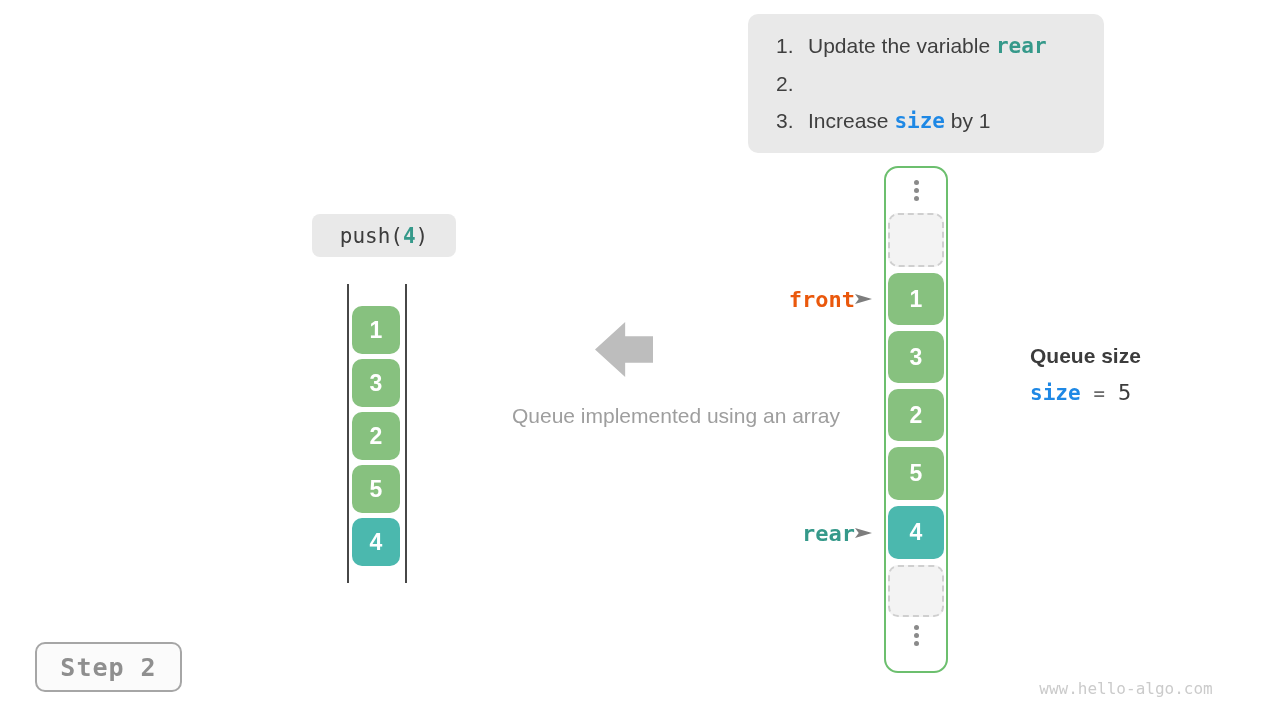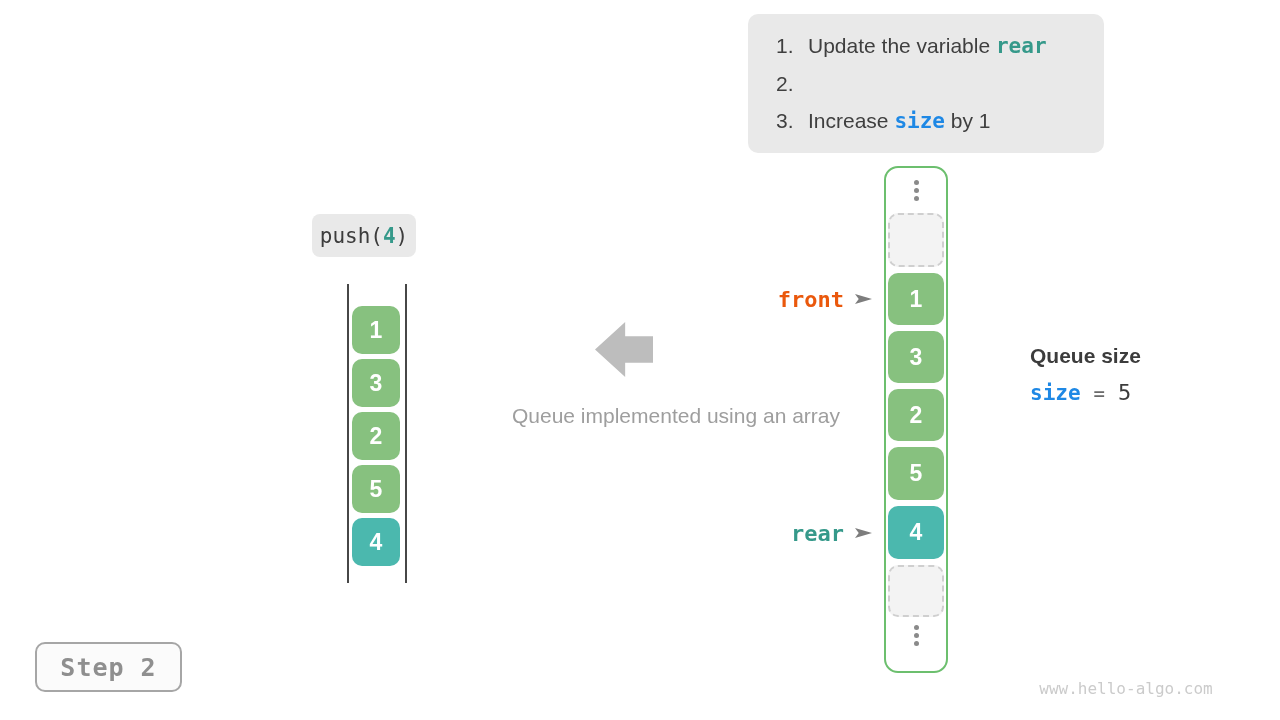--- a/index.html
+++ b/index.html
@@ -11,21 +11,21 @@
   .orange { color:#ea580c; }
 
   
   .instr { position:absolute; left:748px; top:14px; width:356px; height:139px;
            background:#e9e9e9; border-radius:10px; padding:13px 0 0 28px; }
   .instr-line { display:flex; font-size:21px; color:#3f3f3f; line-height:37px; }
   .instr-line .num { width:32px; flex:0 0 32px; }
   .instr-line .code { font-family:"DejaVu Sans Mono", monospace; font-weight:bold; font-size:21px; }
 
   
-  .push-tag { position:absolute; left:312px; top:214px; width:104px; height:43px;
+  .push-tag { position:absolute; left:312px; top:214px; width:144px; height:43px;
               background:#e9e9e9; border-radius:8px; display:flex; align-items:center; justify-content:center;
               font-family:"DejaVu Sans Mono", monospace; font-size:21px; color:#3c3c3c; }
 
   
   .stack-line { position:absolute; top:284px; width:2px; height:299px; background:#474747; }
   .stack-cell { position:absolute; left:352px; width:48px; height:48px; border-radius:10px;
                 background:#87c17f; color:#ffffff; display:flex; align-items:center; justify-content:center;
                 font-size:23px; font-weight:bold; }
   .stack-cell.tealbg { background:#4bb8ae; }
 
@@ -42,21 +42,21 @@
   .acell { position:absolute; left:2px; width:56px; border-radius:10px; color:#ffffff;
            display:flex; align-items:center; justify-content:center; font-size:23px; font-weight:bold; }
   .acell.green { background:#87c17f; }
   .acell.tealbg { background:#4bb8ae; }
   .acell.dashed { background:#f3f3f3; border:2px dashed #cfcfcf; }
   .dots { position:absolute; left:0; width:60px; display:flex; flex-direction:column; align-items:center; gap:3px; }
   .dot { width:5px; height:5px; border-radius:50%; background:#8a8a8a; }
 
   
   .pointer { position:absolute; left:692px; width:180px; height:26px; display:flex; align-items:center;
-             justify-content:flex-end; gap:11px; font-family:"DejaVu Sans Mono", monospace;
+             justify-content:flex-end; gap:0; font-family:"DejaVu Sans Mono", monospace;
              font-weight:bold; font-size:22px; }
   .front-ptr { top:286px; }
   .rear-ptr  { top:520px; }
   .ptr-arrow { width:17px; height:13px; background:#7d7d7d;
                clip-path:polygon(0 12%, 100% 50%, 0 88%, 22% 50%); }
 
   
   .qsize-title { position:absolute; left:1030px; top:344px; font-size:21px; color:#3c3c3c;font-weight:bold; }
   .qsize-line { position:absolute; left:1030px; top:380px; display:flex; align-items:center; gap:13px; }
   .qsize-line .var { font-family:"DejaVu Sans Mono", monospace; font-weight:bold; font-size:21px; }

